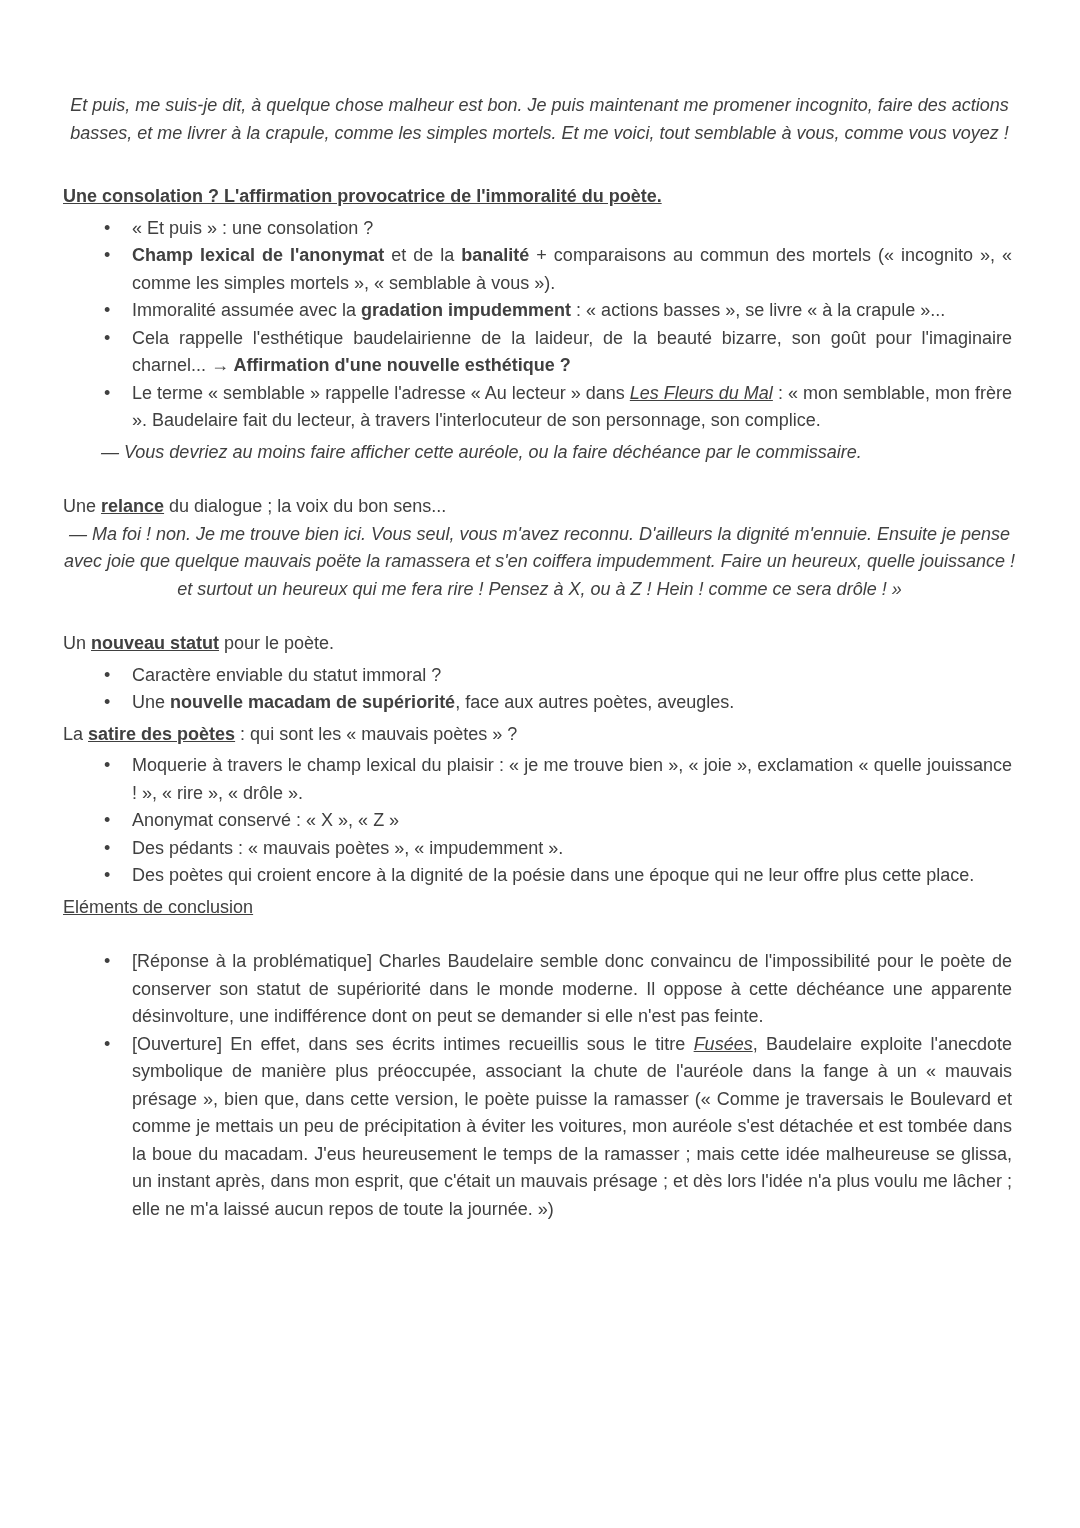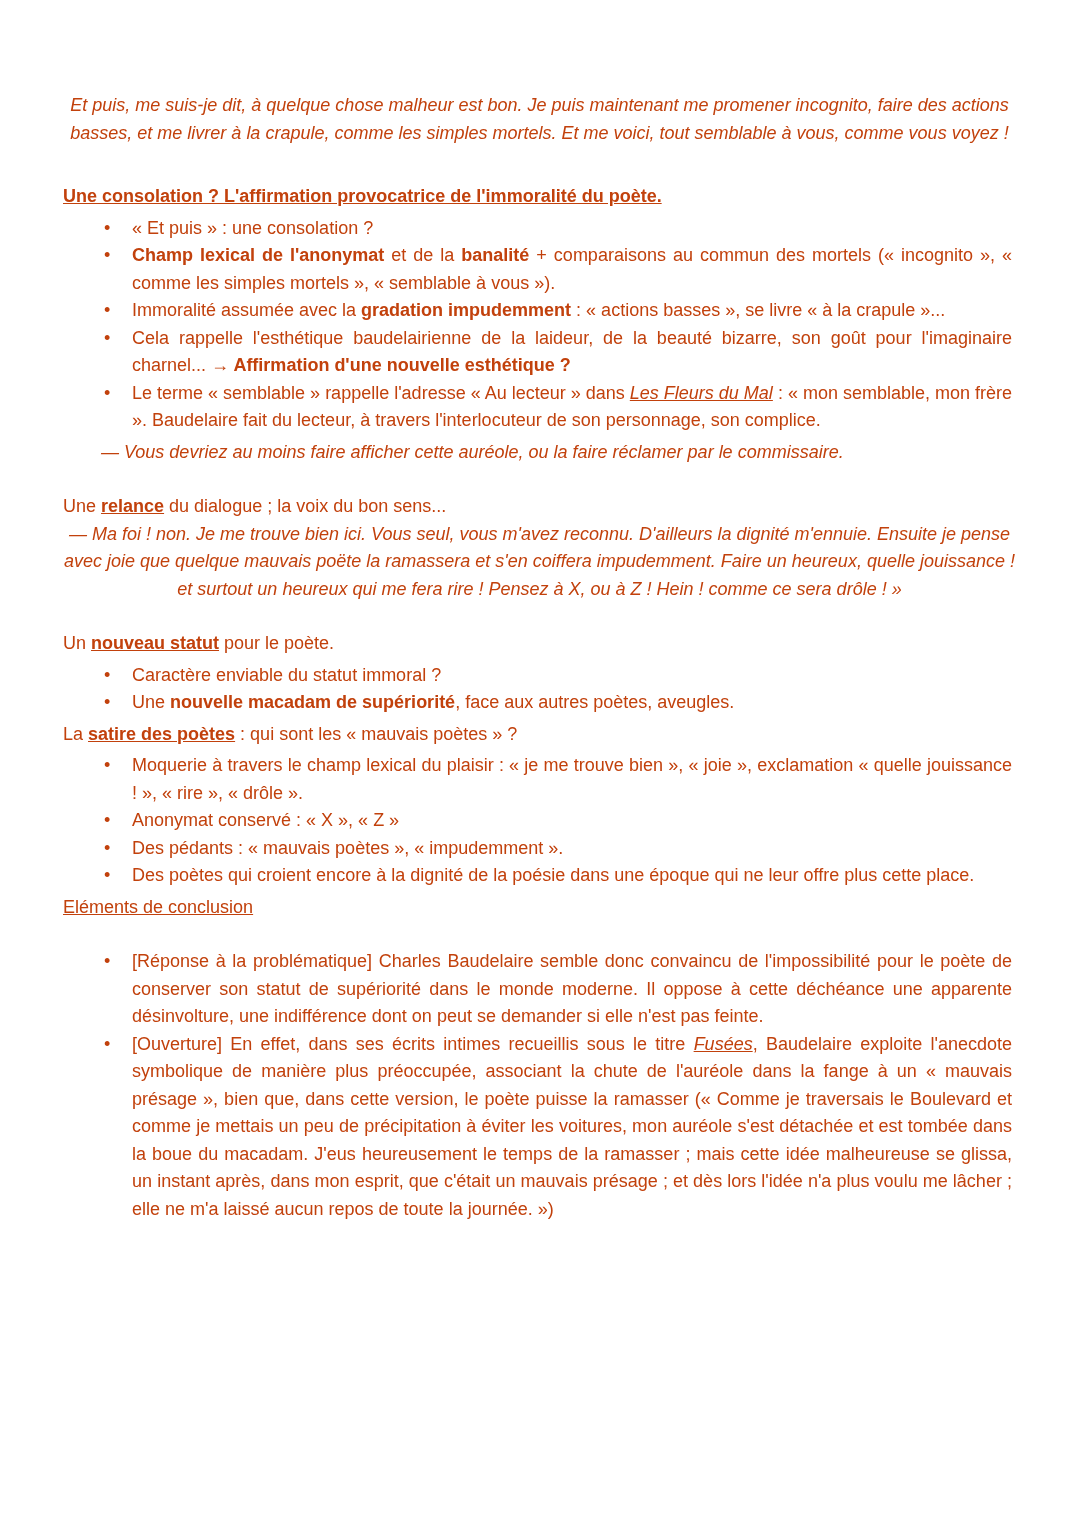--- a/index.html
+++ b/index.html
@@ -2,21 +2,21 @@
 <html lang="fr"><head>
 <meta charset="utf-8">
 <style>
   html, body { margin: 0; padding: 0; background: #ffffff; }
   .page {
     width: 1080px;
     height: 1496px;
     box-sizing: border-box;
     padding: 92px 64px 0 63px;
     background: #ffffff;
-    color: #c2410c;
+    color: #404040;
     font-family: "Liberation Sans", sans-serif;
     font-size: 18px;
     line-height: 27.5px;
     overflow: hidden;
   }
   p { margin: 0; }
   .j { text-align: justify; }
   .center-i { text-align: center; font-style: italic; }
   .indent-i { font-style: italic; text-indent: 38px; }
   .heading { font-weight: bold; text-decoration: underline; }
@@ -43,21 +43,21 @@
 
   <ul class="bullets mb">
     <li>« Et puis » : une consolation ?</li>
     <li><span class="b">Champ lexical de l'anonymat</span><span> et de la </span><span class="b">banalité</span><span> + comparaisons au commun des mortels (« incognito », « comme les simples mortels », « semblable à vous »).</span></li>
     <li><span>Immoralité assumée avec la </span><span class="b">gradation impudemment</span><span> : « actions basses », se livre « à la crapule »...</span></li>
     <li><span>Cela rappelle l'esthétique baudelairienne de la laideur, de la beauté bizarre, son goût pour l'imaginaire charnel... </span><span class="b">→ Affirmation d'une nouvelle esthétique ?</span></li>
     <li><span>Le terme « semblable » rappelle l'adresse « Au lecteur » dans </span><span class="iu">Les Fleurs du Mal</span><span> : « mon semblable, mon frère ». Baudelaire fait du lecteur, à travers l'interlocuteur de son personnage, son complice.</span></li>
   </ul>
 
 
-  <p class="indent-i mb">— Vous devriez au moins faire afficher cette auréole, ou la faire réclamer par le commissaire.</p>
+  <p class="indent-i mb">— Vous devriez au moins faire afficher cette auréole, ou la faire déchéance par le commissaire.</p>
 
   <p class="mb20"><span>Une </span><span class="bu">relance</span><span> du dialogue ; la voix du bon sens...</span></p>
 
   <p class="center-i mb">— Ma foi ! non. Je me trouve bien ici. Vous seul, vous m'avez reconnu. D'ailleurs la dignité m'ennuie. Ensuite je pense avec joie que quelque mauvais poëte la ramassera et s'en coiffera impudemment. Faire un heureux, quelle jouissance ! et surtout un heureux qui me fera rire ! Pensez à X, ou à Z ! Hein ! comme ce sera drôle ! »</p>
 
   <p><span>Un </span><span class="bu">nouveau statut</span><span> pour le poète.</span></p>
 
   <ul class="bullets mb">
     <li>Caractère enviable du statut immoral ?</li>
     <li><span>Une </span><span class="b">nouvelle macadam de supériorité</span><span>, face aux autres poètes, aveugles.</span></li>

